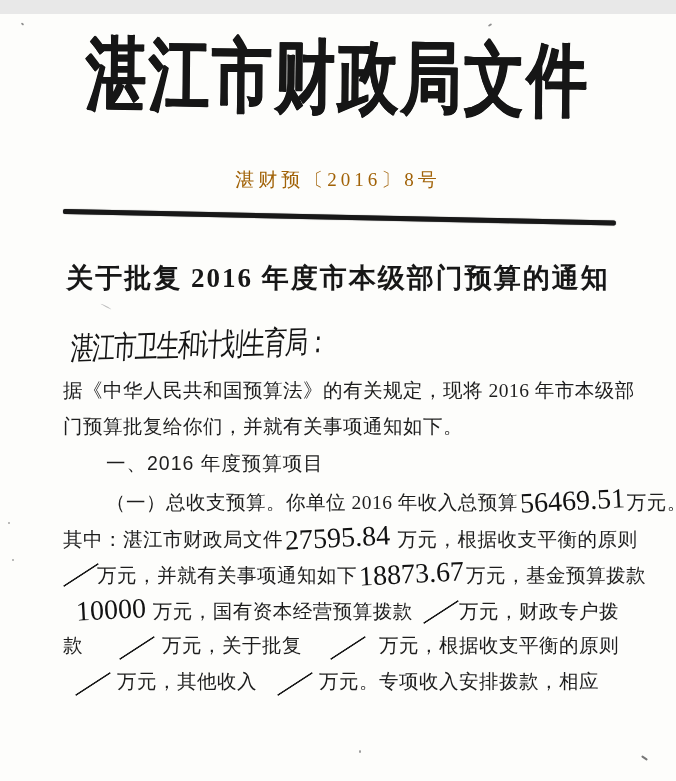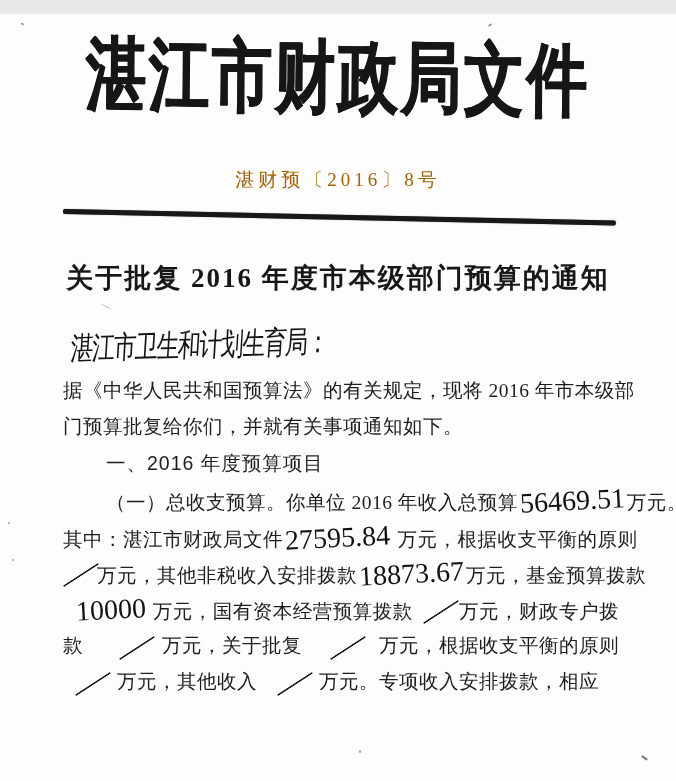--- a/index.html
+++ b/index.html
@@ -196,21 +196,21 @@
       </div>
       <div class="line">
         <span class="seg-text">其中：湛江市财政局文件</span>
         <span class="seg-hw">27595.84</span>
         <span class="seg-text"> 万元，根据收支平衡的原则</span>
       </div>
       <div class="line">
         <span class="seg-gap" style="flex-basis: 18px; width: 18px;"></span>
         <span class="seg-slash"></span>
         <span class="seg-gap" style="flex-basis: 6px; width: 6px;"></span>
-        <span class="seg-text">万元，其他非税收入安排拨款</span>
+        <span class="seg-text">万元，并就有关事项通知如下</span>
         <span class="seg-hw">18873.67</span>
         <span class="seg-text">万元，基金预算拨款</span>
       </div>
       <div class="line">
         <span class="seg-gap" style="flex-basis: 20px; width: 20px;"></span>
         <span class="seg-hw">10000</span>
         <span class="seg-gap" style="flex-basis: 8px; width: 8px;"></span>
         <span class="seg-text">万元，国有资本经营预算拨款</span>
         <span class="seg-gap" style="flex-basis: 18px; width: 18px;"></span>
         <span class="seg-slash"></span>

